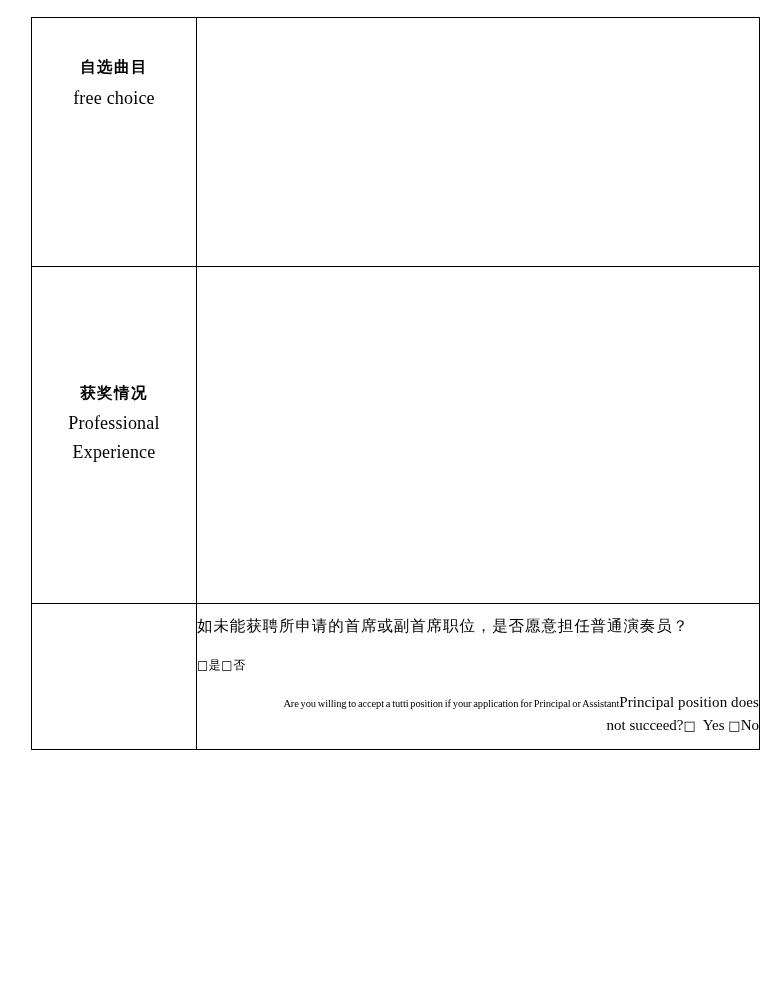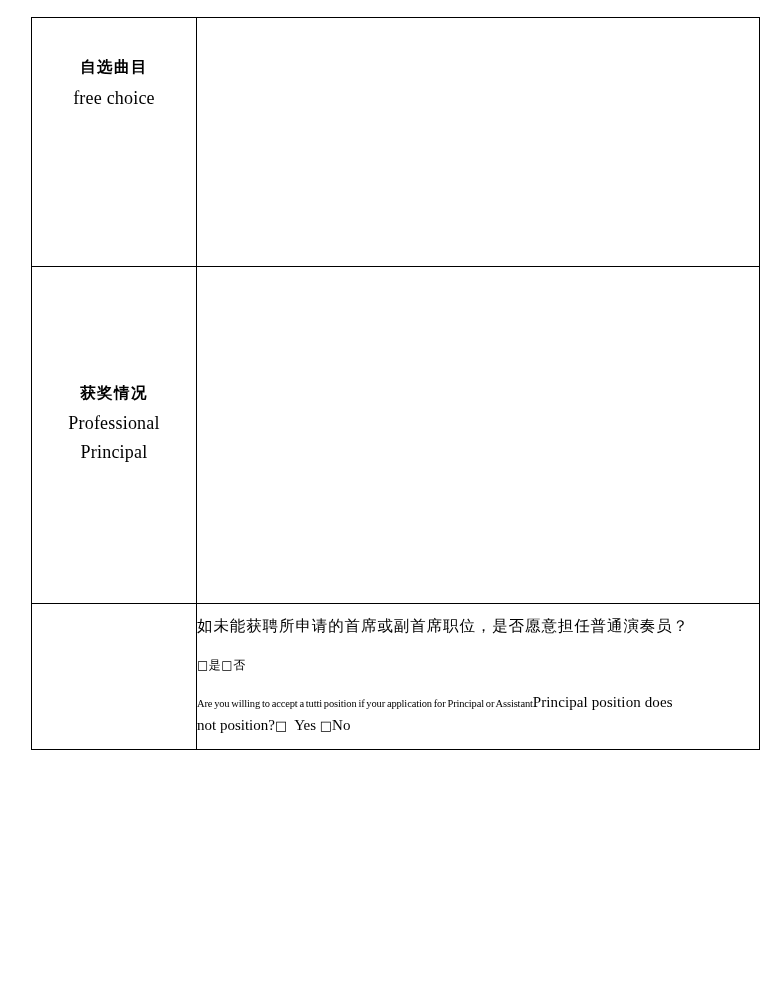--- a/index.html
+++ b/index.html
@@ -89,20 +89,21 @@
   .q-opts {
     font-family: "DejaVu Serif", "Liberation Serif", serif;
     font-size: 12px;
     letter-spacing: 0.5px;
     margin-top: 21px;
     line-height: 1.3;
   }
   .q-en {
     margin-top: 16px;
     line-height: 1.45;
+    text-align: right;
   }
   .en-small {
     font-family: "Liberation Serif", "DejaVu Serif", serif;
     font-size: 10.5px;
     letter-spacing: -0.15px;
     word-spacing: -0.6px;
   }
   .en-big {
     font-family: "Liberation Serif", "DejaVu Serif", serif;
     font-size: 15px;
@@ -138,21 +139,21 @@
         </td>
         <td class="col-field blank-cell r1"></td>
       </tr>
 
       <tr class="row-2">
         <td class="col-label r2">
           <div class="label-cell">
             <div class="label-cn">获奖情况</div>
             <div class="label-en">
               <span class="en-line">Professional</span>
-              <span class="en-line">Principal</span>
+              <span class="en-line">Experience</span>
             </div>
           </div>
         </td>
         <td class="col-field blank-cell r2"></td>
       </tr>
 
 
       <tr class="row-4">
         <td class="col-label r4">
           <div class="label-cell">
@@ -163,21 +164,21 @@
 
           <div class="q-cn">如未能获聘所申请的首席或副首席职位，是否愿意担任普通演奏员？</div>
 
           <div class="q-opts">
             <span>□是□否</span>
           </div>
 
           <div class="q-en">
             <span class="en-small">Are you willing to accept a tutti position if your application for Principal or Assistant</span><span class="en-big">Principal position does</span>
             <span class="en-line2">
-              <span>not position?</span><span class="cbox">□</span>&nbsp;
+              <span>not succeed?</span><span class="cbox">□</span>&nbsp;
               <span>Yes</span>
               <span class="cbox">□</span><span>No</span>
             </span>
           </div>
 
         </td>
       </tr>
 
     </tbody>
   </table>

